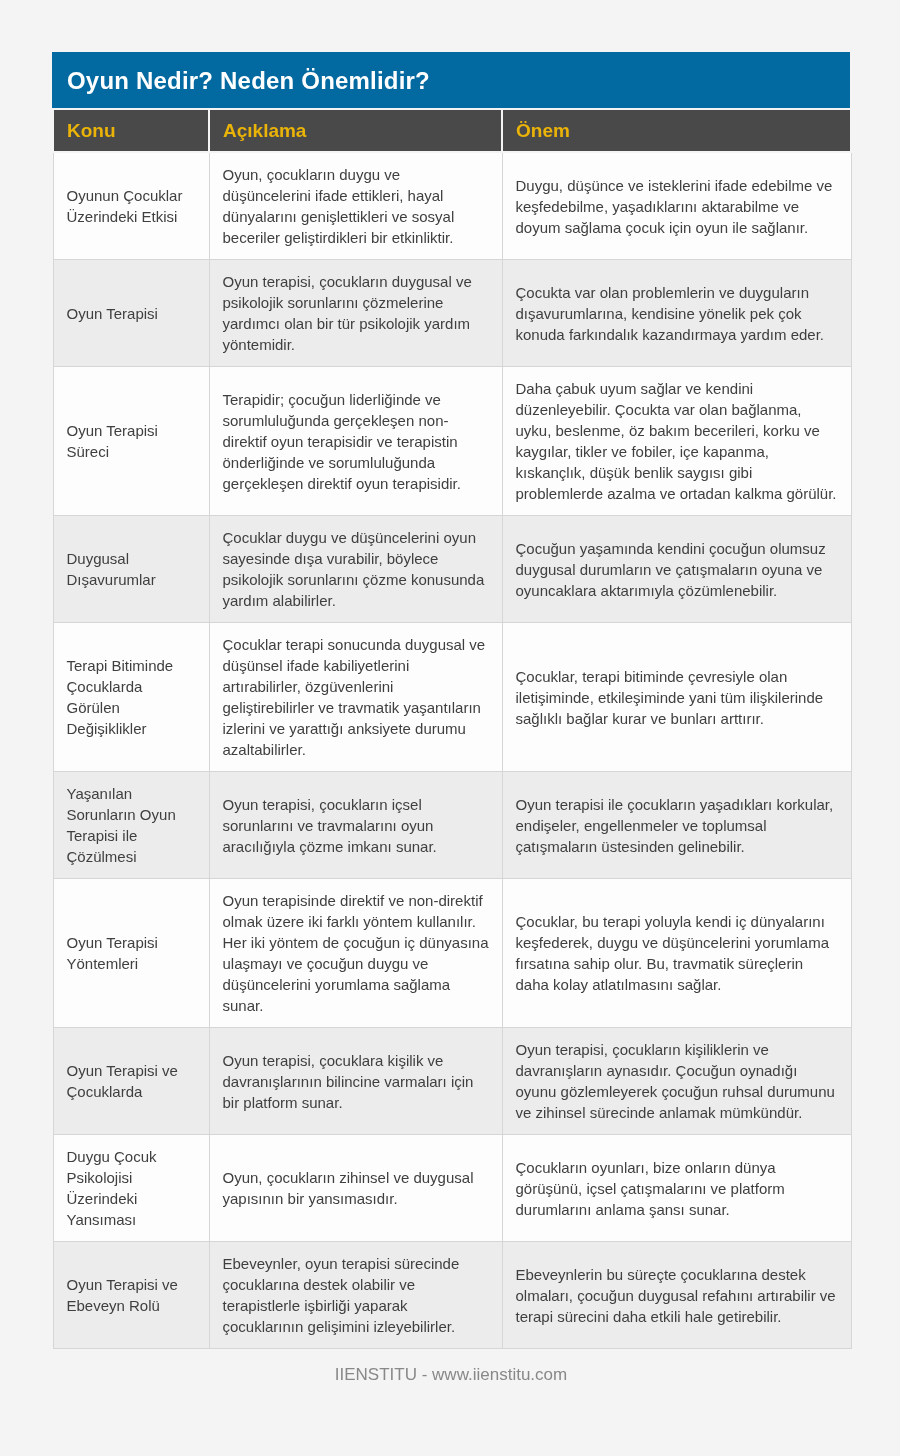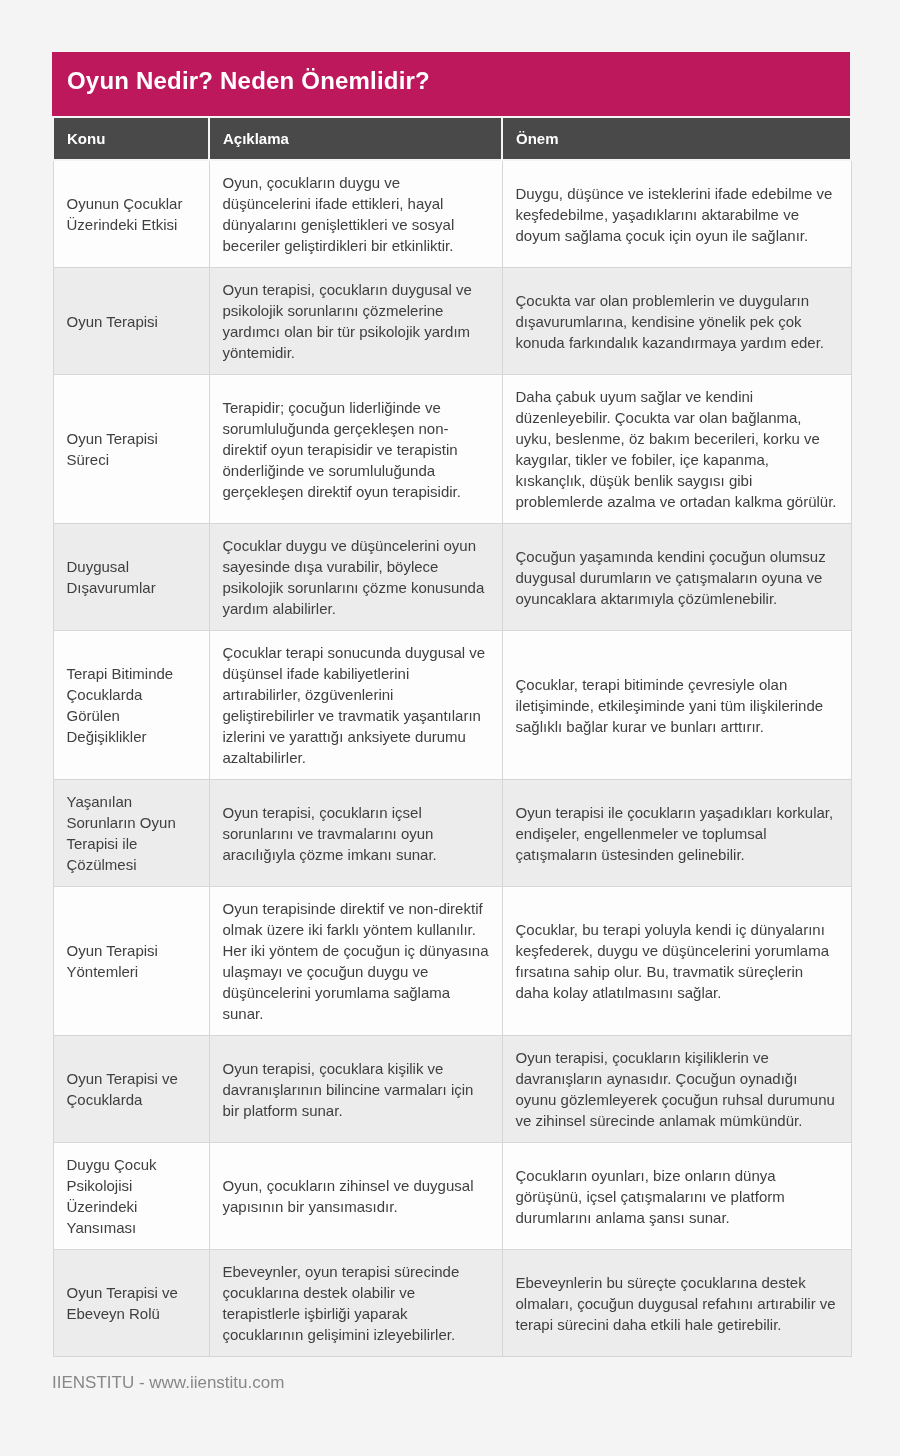--- a/index.html
+++ b/index.html
@@ -13,64 +13,64 @@
     height: 1456px;
     background: #f4f4f4;
     box-sizing: border-box;
     padding-top: 52px;
   }
   .doc {
     width: 798px;
     margin: 0 auto 0 52px;
   }
   .title-bar {
-    background: #be185d;
+    background: #0369a1;
     color: #ffffff;
     padding: 13px 15px 13px 15px;
     box-sizing: border-box;
-    height: 64px;
+    height: 56px;
   }
   .title-bar h1 {
     margin: 0;
     font-size: 24px;
     line-height: 32px;
     font-weight: bold;
     letter-spacing: 0.2px;
   }
   table.content {
     border-collapse: collapse;
     table-layout: fixed;
     width: 798px;
     font-size: 15px;
     line-height: 21px;
     color: #3f3f3f;
   }
   table.content th {
     background: #494949;
-    color: #ffffff;
+    color: #eab308;
     font-weight: bold;
     text-align: left;
-    font-size: 15px;
+    font-size: 19px;
     padding: 10px 13px;
     border: 2px solid #f4f4f4;
   }
   table.content td {
     border: 1px solid #d6d6d6;
     padding: 11px 13px;
     vertical-align: middle;
   }
   table.content col.c-konu     { width: 156px; }
   table.content col.c-aciklama { width: 293px; }
   table.content col.c-onem     { width: 349px; }
   tbody tr:nth-child(odd)  td { background: #fdfdfd; }
   tbody tr:nth-child(even) td { background: #ececec; }
   .footer {
     width: 798px;
     margin: 16px auto 0 52px;
-    text-align: left;
+    text-align: center;
     color: #888888;
     font-size: 17px;
   }
 </style>
 </head>
 <body>
 
 <div class="page">
   <div class="doc">
 

